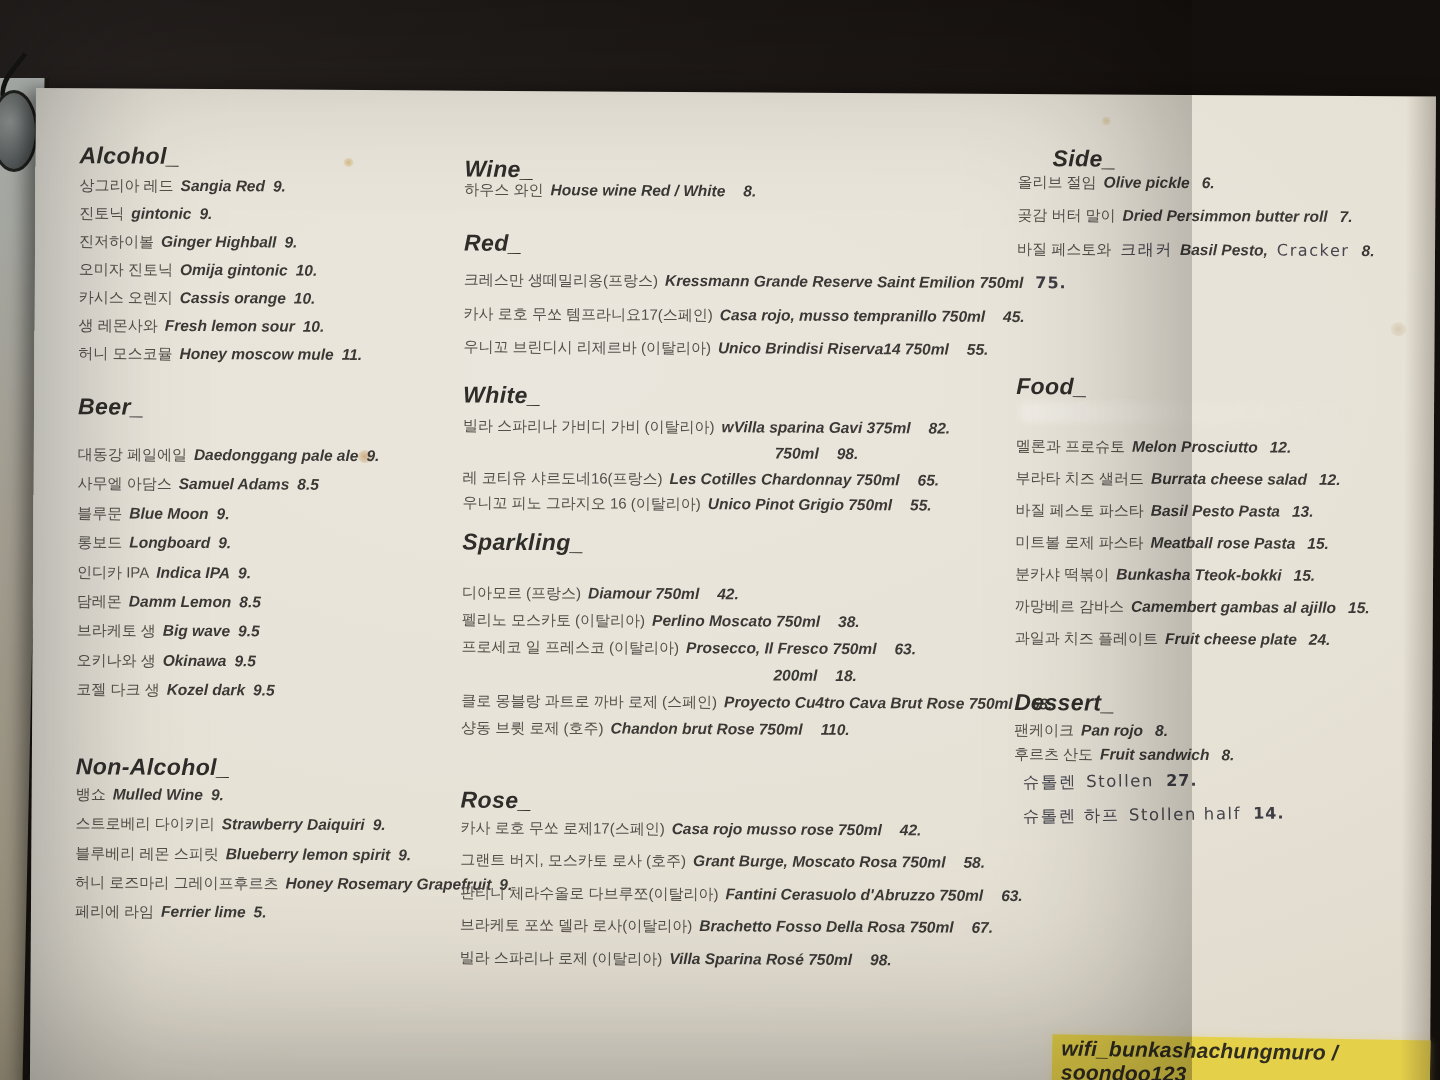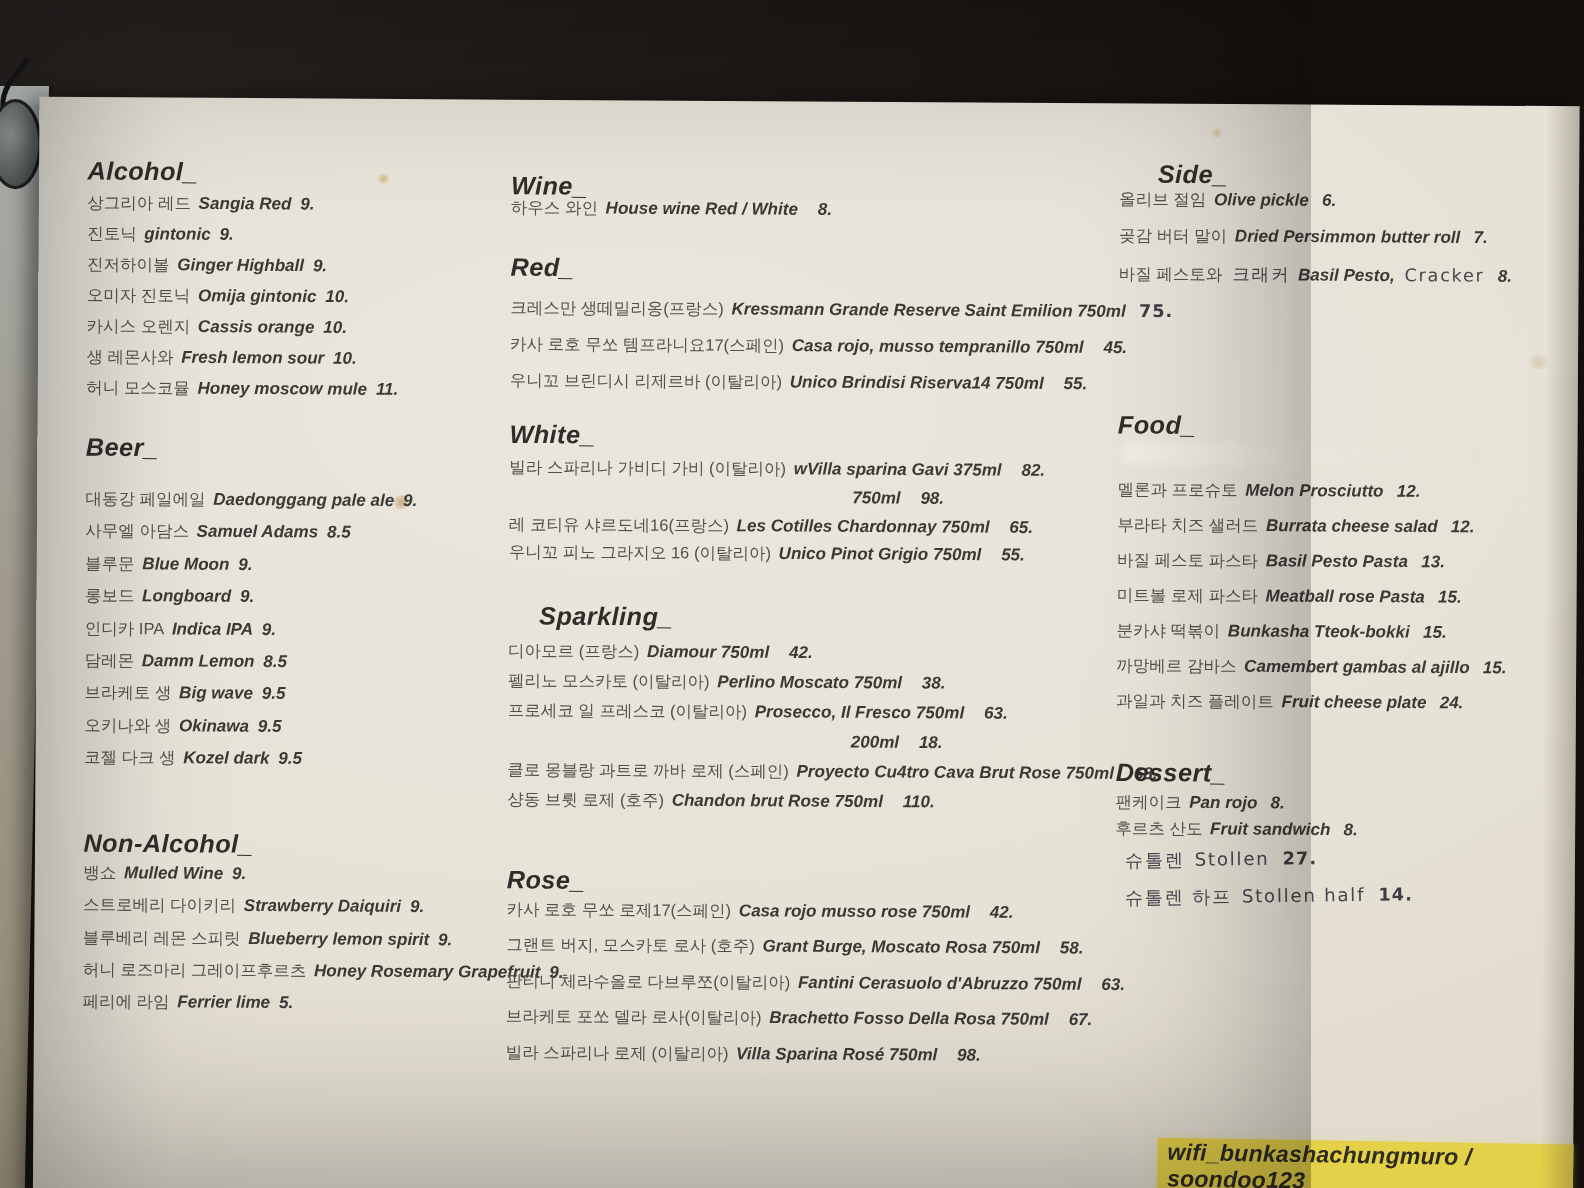--- a/index.html
+++ b/index.html
@@ -161,21 +161,21 @@
             <div class="menu-item" style="height: 33.5px; line-height: 33.5px;"><span class="kr">카사 로호 무쏘 템프라니요17(스페인)</span><span class="en">Casa rojo, musso tempranillo  750ml</span><span class="price">45.</span></div>
             <div class="menu-item" style="height: 33.5px; line-height: 33.5px;"><span class="kr">우니꼬 브린디시 리제르바 (이탈리아)</span><span class="en">Unico Brindisi Riserva14 750ml</span><span class="price">55.</span></div>
           </div>
           <span class="section-heading" style="position: absolute; top: 290px;">White_</span>
           <div class="section-items" style="top: 322px;">
             <div class="menu-item" style="height: 25.8px; line-height: 25.8px;"><span class="kr">빌라 스파리나 가비디 가비 (이탈리아)</span><span class="en">wVilla sparina Gavi 375ml</span><span class="price">82.</span></div>
             <div class="menu-item" style="height: 25.8px; line-height: 25.8px; padding-left: 305px;"><span class="en">750ml</span><span class="price">98.</span></div>
             <div class="menu-item" style="height: 25.8px; line-height: 25.8px;"><span class="kr">레 코티유 샤르도네16(프랑스)</span><span class="en">Les Cotilles Chardonnay 750ml</span><span class="price">65.</span></div>
             <div class="menu-item" style="height: 25.8px; line-height: 25.8px;"><span class="kr">우니꼬 피노 그라지오 16 (이탈리아)</span><span class="en">Unico Pinot Grigio  750ml</span><span class="price">55.</span></div>
           </div>
-          <span class="section-heading" style="position: absolute; top: 455px; margin-left: 28px;">Sparkling_</span>
+          <span class="section-heading" style="position: absolute; top: 437px;">Sparkling_</span>
           <div class="section-items" style="top: 488px;">
             <div class="menu-item" style="height: 27px; line-height: 27px;"><span class="kr">디아모르 (프랑스)</span><span class="en">Diamour 750ml</span><span class="price">42.</span></div>
             <div class="menu-item" style="height: 27px; line-height: 27px;"><span class="kr">펠리노 모스카토 (이탈리아)</span><span class="en">Perlino Moscato 750ml</span><span class="price">38.</span></div>
             <div class="menu-item" style="height: 27px; line-height: 27px;"><span class="kr">프로세코 일 프레스코 (이탈리아)</span><span class="en">Prosecco, Il Fresco 750ml</span><span class="price">63.</span></div>
             <div class="menu-item" style="height: 27px; line-height: 27px; padding-left: 305px;"><span class="en">200ml</span><span class="price">18.</span></div>
             <div class="menu-item" style="height: 27px; line-height: 27px;"><span class="kr">클로 몽블랑 과트로 까바 로제 (스페인)</span><span class="en">Proyecto Cu4tro Cava Brut Rose 750ml</span><span class="price">68.</span></div>
             <div class="menu-item" style="height: 27px; line-height: 27px;"><span class="kr">샹동 브륏 로제 (호주)</span><span class="en">Chandon brut Rose 750ml</span><span class="price">110.</span></div>
           </div>
           <span class="section-heading" style="position: absolute; top: 695px;">Rose_</span>
           <div class="section-items" style="top: 721px;">

